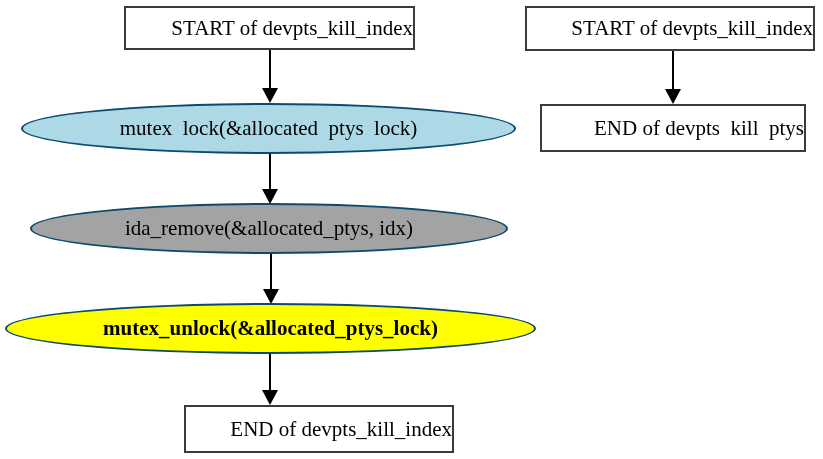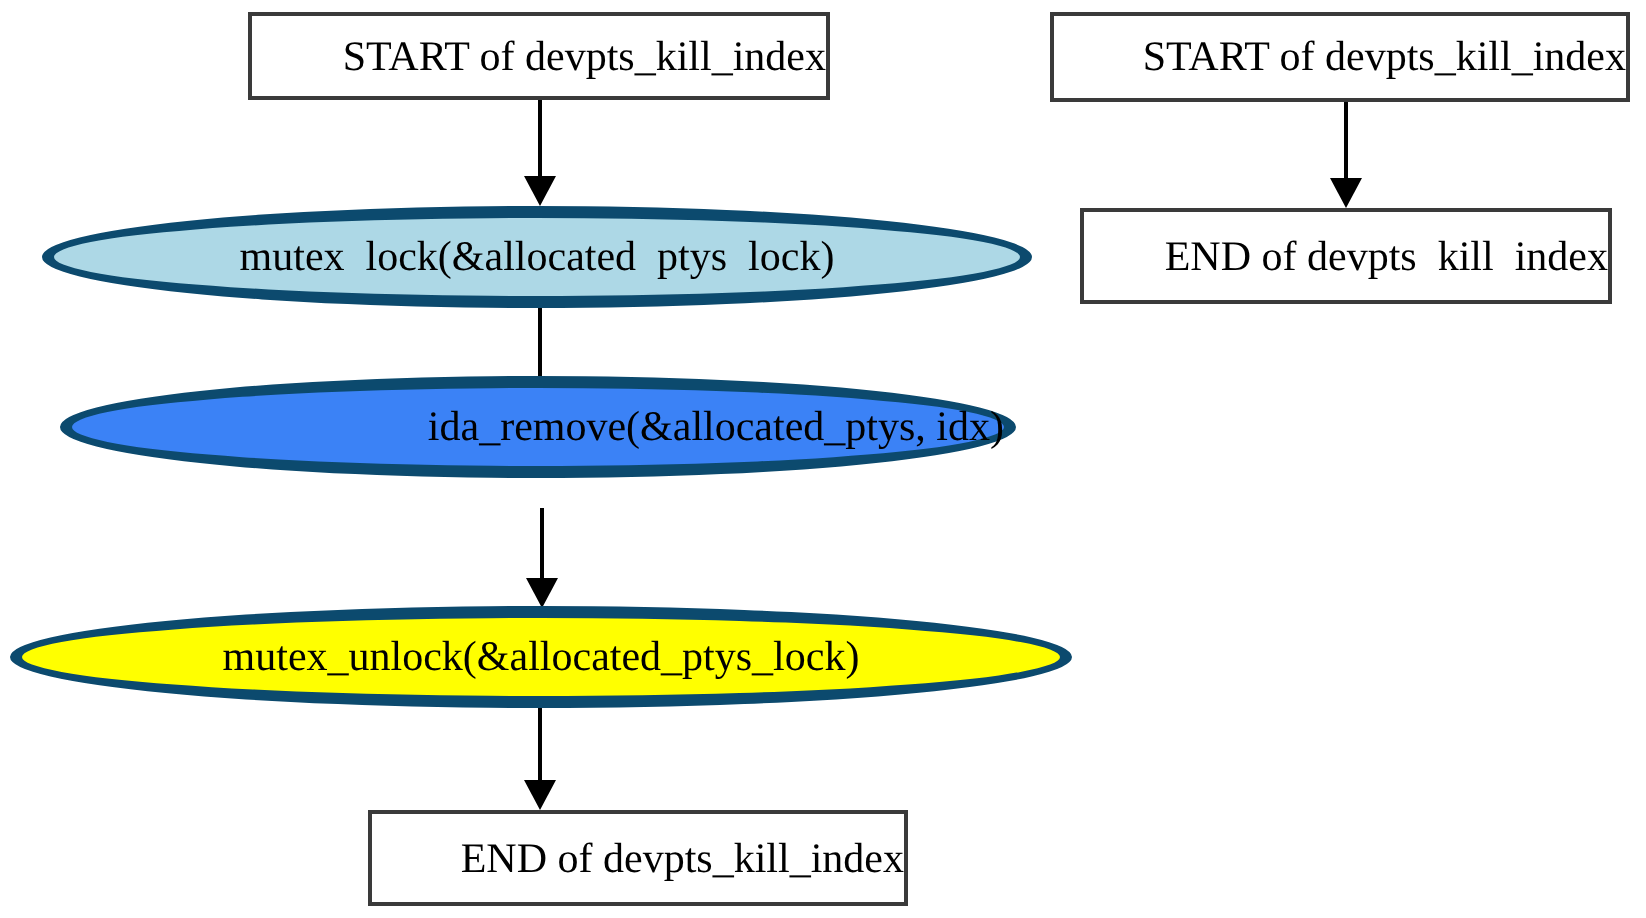--- a/index.html
+++ b/index.html
@@ -24,21 +24,21 @@
     color: #000000;
     white-space: pre;
     text-align: center;
   }
   .node-box {
     border: 2px solid #3a3a3a;
     background: #ffffff;
     justify-content: flex-end;
   }
   .node-ellipse {
-    border: 6px solid #0c4a6e;
+    border: 2px solid #0c4a6e;
     border-radius: 50%;
     background: #ffffff;
   }
   .edge {
     position: absolute;
     width: 18px;
   }
   .edge .shaft {
     position: absolute;
     left: 50%;
@@ -75,30 +75,30 @@
 
   <div class="node node-ellipse" style="left: 21px; top: 103px; width: 495px; height: 51px; background: rgb(173, 216, 230);">
     <span>mutex  lock(&amp;allocated  ptys  lock)</span>
   </div>
 
   <div class="edge" style="left:261px; top:154px; height:50px;">
     <div class="shaft"></div>
     <div class="head"></div>
   </div>
 
-  <div class="node node-ellipse" style="left: 30px; top: 188px; width: 478px; height: 51px; background: #3b82f6; justify-content: flex-end;">
+  <div class="node node-ellipse" style="left: 30px; top: 203px; width: 478px; height: 51px; background: #a3a3a3;">
     <span>ida_remove(&amp;allocated_ptys, idx)</span>
   </div>
 
   <div class="edge" style="left:262px; top:254px; height:50px;">
     <div class="shaft"></div>
     <div class="head"></div>
   </div>
 
-  <div class="node node-ellipse" style="left: 5px; top: 303px; width: 531px; height: 51px; background: rgb(255, 255, 0);">
+  <div class="node node-ellipse" style="left: 5px; top: 303px; width: 531px; height: 51px; background: rgb(255, 255, 0); font-weight: bold;">
     <span>mutex_unlock(&amp;allocated_ptys_lock)</span>
   </div>
 
   <div class="edge" style="left:261px; top:354px; height:51px;">
     <div class="shaft"></div>
     <div class="head"></div>
   </div>
 
   <div class="node node-box" style="left:136px; top:405px; width:270px; height:48px;margin-left:48px;">
     <span>END of devpts_kill_index</span>
@@ -107,16 +107,16 @@
   <div class="node node-box" style="left:525px; top:6px; width:290px; height:45px;">
     <span>START of devpts_kill_index</span>
   </div>
 
   <div class="edge" style="left:664px; top:51px; height:53px;">
     <div class="shaft"></div>
     <div class="head"></div>
   </div>
 
   <div class="node node-box" style="left:540px; top:104px; width:266px; height:48px;">
-    <span>END of devpts  kill  index</span>
+    <span>END of devpts  kill  ptys</span>
   </div>
 
 </div>
 
 </body></html>

